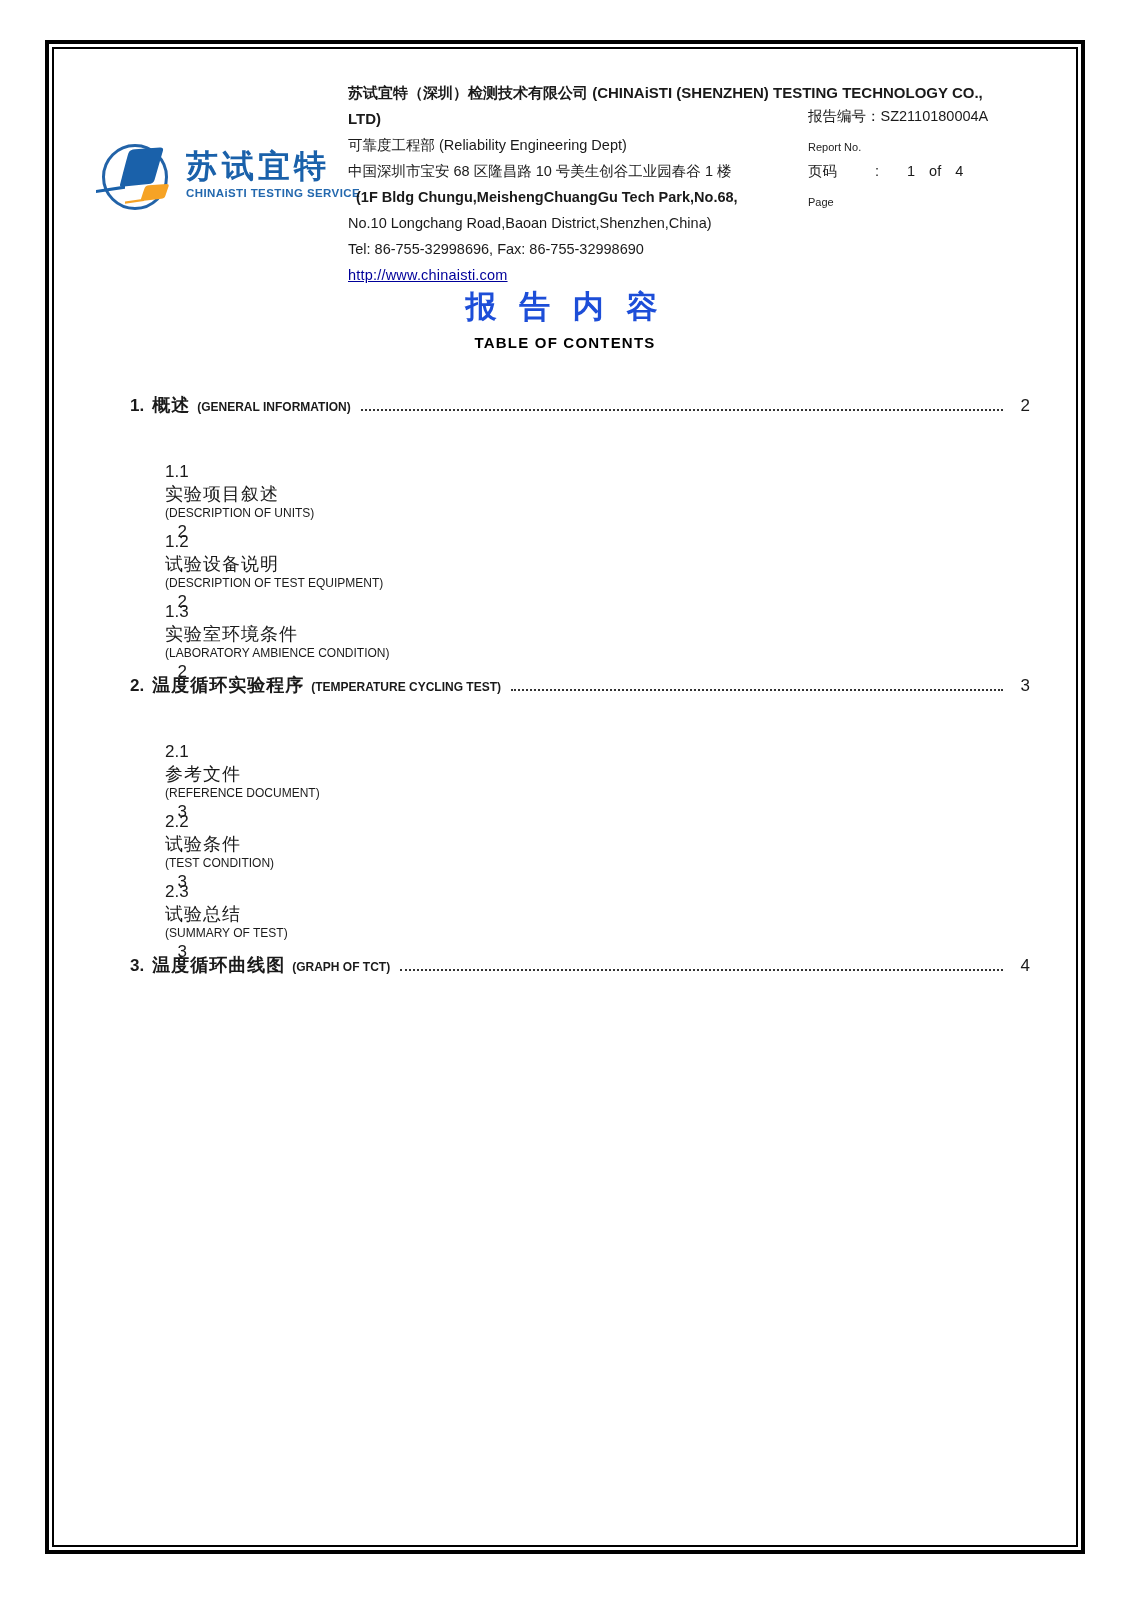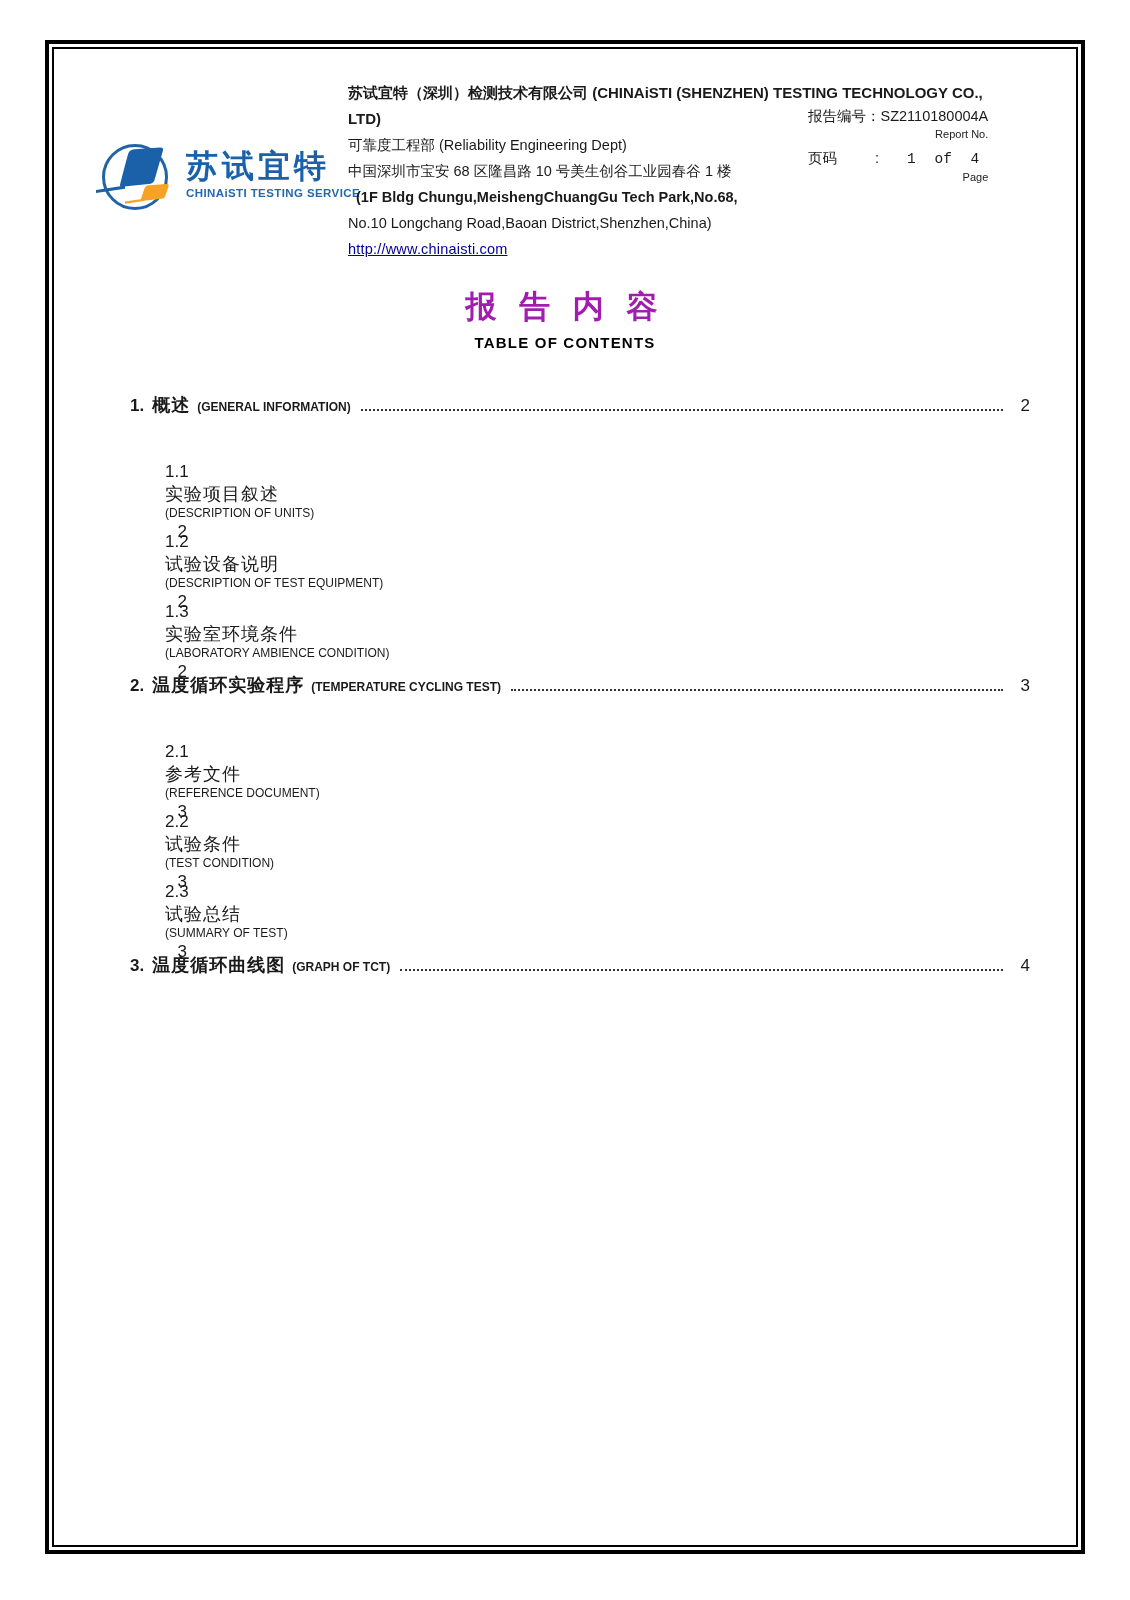--- a/index.html
+++ b/index.html
@@ -19,28 +19,28 @@
   .logo-en { font-size:11.5px; font-weight:bold; color:#2368ae; letter-spacing:0.4px; margin-top:3px; }
 
   
   .header-text { position:absolute; left:348px; top:80px; width:680px; font-size:14.5px; line-height:26px; white-space:nowrap; }
   .co-line.bold { font-weight:bold; font-size:15px; }
   .co-line.indent { padding-left:8px;font-weight:bold; }
   .website { display:inline-block; color:#00009a; font-weight:normal; text-decoration:underline; font-size:14.5px; letter-spacing:0.2px; }
 
   
   .report-block { position:absolute; left:808px; top:106px; font-size:14.5px; white-space:nowrap; background:#fff; }
-  .rb-small { font-size:11px; color:#222; line-height:14px; margin-top:1px;text-align:right; }
+  .rb-small { font-size:11px; color:#222; line-height:14px; margin-top:14px; }
   .rb-row { line-height:20px; }
   .page-row { margin-top:7px; }
   .page-row .colon { margin-left:38px; }
-  .page-row .pval { margin-left:28px; word-spacing:10px;font-family:Liberation Mono, monospace; }
+  .page-row .pval { margin-left:28px; word-spacing:10px; }
 
   
-  .title-cn { position:absolute; top:286px; left:0; width:100%; text-align:center; font-size:31px; font-weight:bold; letter-spacing:7px; color:#a21caf; }
+  .title-cn { position:absolute; top:286px; left:0; width:100%; text-align:center; font-size:31px; font-weight:bold; letter-spacing:7px; color:#1d4ed8; }
   .title-en { position:absolute; top:334px; left:0; width:100%; text-align:center; font-size:15px; font-weight:bold; letter-spacing:1.2px; color:#000; }
 
   
   .toc { position:absolute; left:130px; top:392px; width:900px; }
   .toc-row { display:flex; align-items:baseline; height:26px; margin-bottom:44px; }
   .toc-row.lvl2 { padding-left:25px;flex-direction:column; }
   .toc-num { font-size:17px; }
   .toc-cn { font-size:18px; margin-left:8px; letter-spacing:1px; }
   .toc-en { font-size:12px; margin-left:7px; }
   .lvl1 .toc-num, .lvl1 .toc-cn, .lvl1 .toc-en { font-weight:bold; }
@@ -74,20 +74,21 @@
     </div>
   </div>
 
   <div class="header-text">
     <div class="co-line bold">苏试宜特（深圳）检测技术有限公司 (CHINAiSTI (SHENZHEN) TESTING TECHNOLOGY CO.,</div>
     <div class="co-line bold">LTD)</div>
     <div class="co-line">可靠度工程部 (Reliability Engineering Dept)</div>
     <div class="co-line">中国深圳市宝安 68 区隆昌路 10 号美生创谷工业园春谷 1 楼</div>
     <div class="co-line indent">(1F Bldg Chungu,MeishengChuangGu Tech Park,No.68,</div>
     <div class="co-line">No.10 Longchang Road,Baoan District,Shenzhen,China)</div>
+    <div class="co-line">Tel: 86-755-32998696, Fax: 86-755-32998690</div>
     <a href="#" class="website">http://www.chinaisti.com</a>
   </div>
 
   <div class="report-block">
     <div class="rb-row">
       <span>报告编号：</span><span>SZ2110180004A</span>
     </div>
     <div class="rb-small">Report No.</div>
     <div class="rb-row page-row">
       <span>页码</span><span class="colon">:</span><span class="pval">1 of 4</span>

